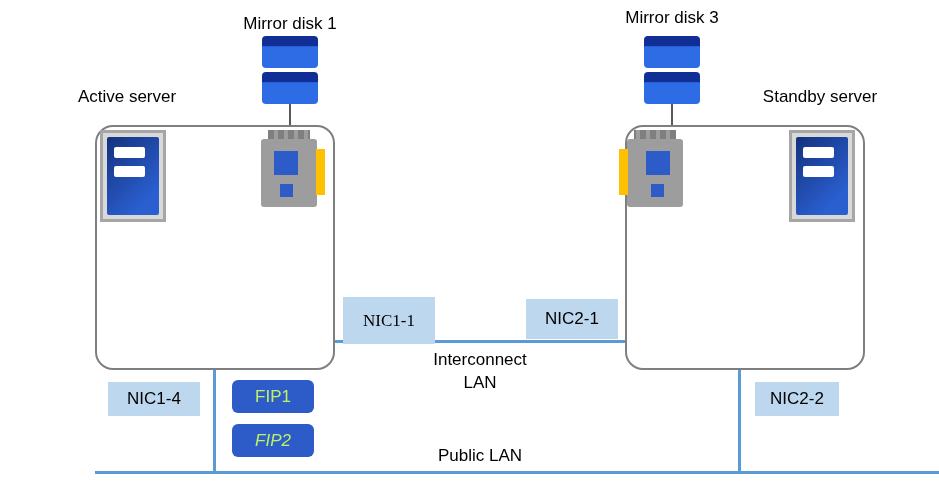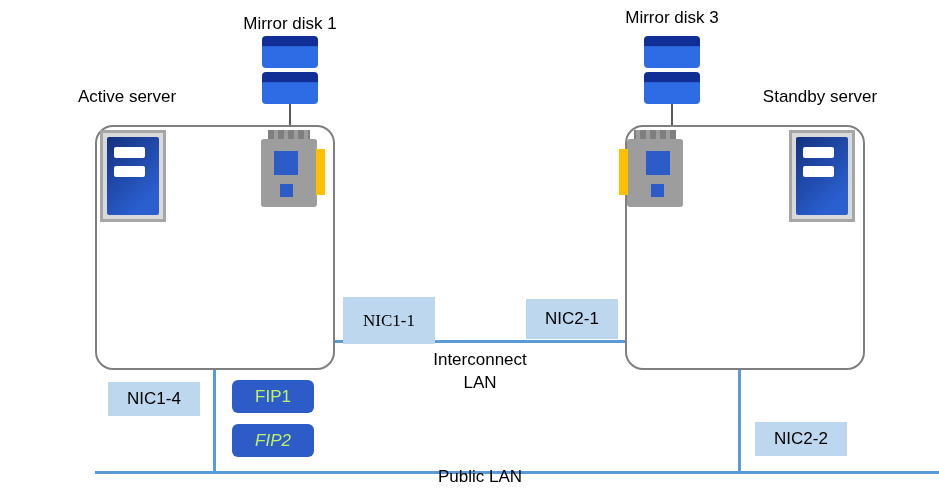--- a/index.html
+++ b/index.html
@@ -106,22 +106,22 @@
     <div class="card-body">
       <div class="card-chip-large"></div>
       <div class="card-chip-small"></div>
       <div class="card-tab"></div>
     </div>
   </div>
 
   <div class="abs nic-label" style="left:343px; top:297px; width:92px; height:47px;font-family:Liberation Serif, serif;">NIC1-1</div>
   <div class="abs nic-label" style="left:526px; top:299px; width:92px; height:40px;">NIC2-1</div>
   <div class="abs nic-label" style="left:108px; top:382px; width:92px; height:34px;">NIC1-4</div>
-  <div class="abs nic-label" style="left:755px; top:382px; width:92px; height:34px;margin-top:40px;">NIC2-2</div>
+  <div class="abs nic-label" style="left:755px; top:382px; width:84px; height:34px;">NIC2-2</div>
 
   <div class="abs fip" style="left:232px; top:380px; width:82px; height:33px;">FIP1</div>
   <div class="abs fip" style="left:232px; top:424px; width:82px; height:33px;font-style:italic;">FIP2</div>
 
   <div class="abs txt" style="left:395px; top:348px; width:170px;">Interconnect
 LAN</div>
-  <div class="abs txt" style="left:400px; top:465px; width:160px;">Public LAN</div>
+  <div class="abs txt" style="left:400px; top:444px; width:160px;">Public LAN</div>
 
 </div>
 
 </body></html>

